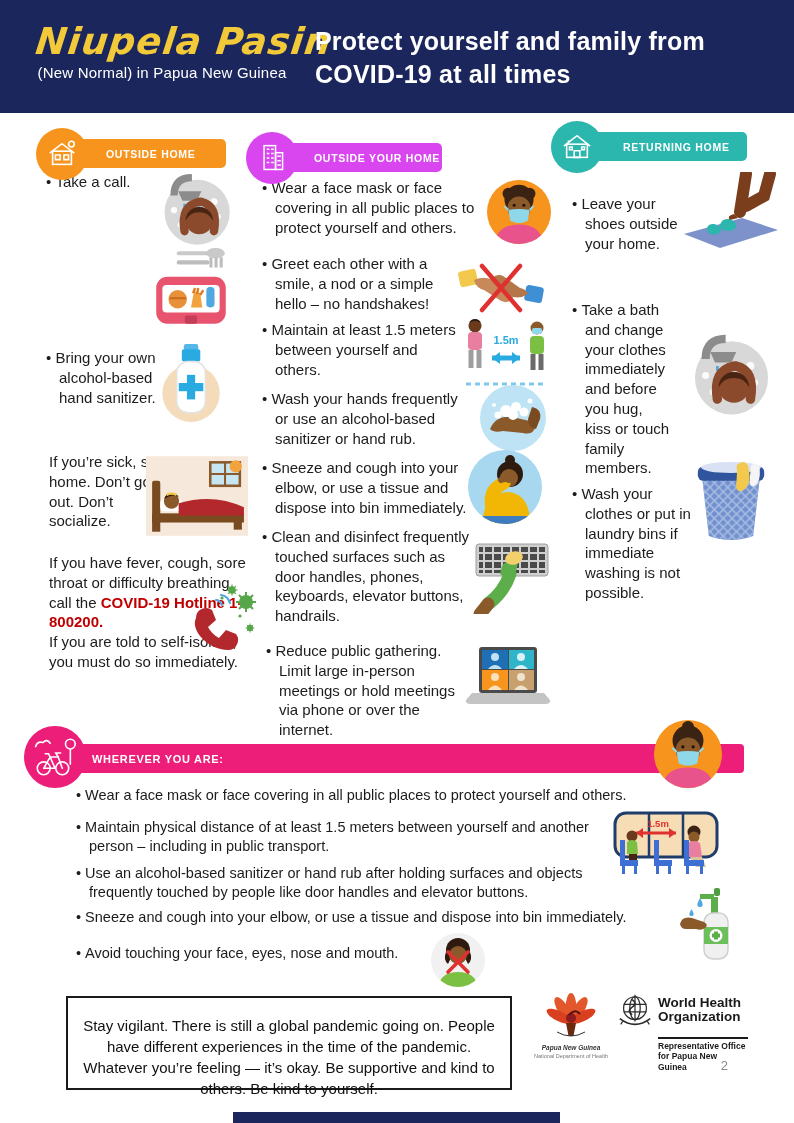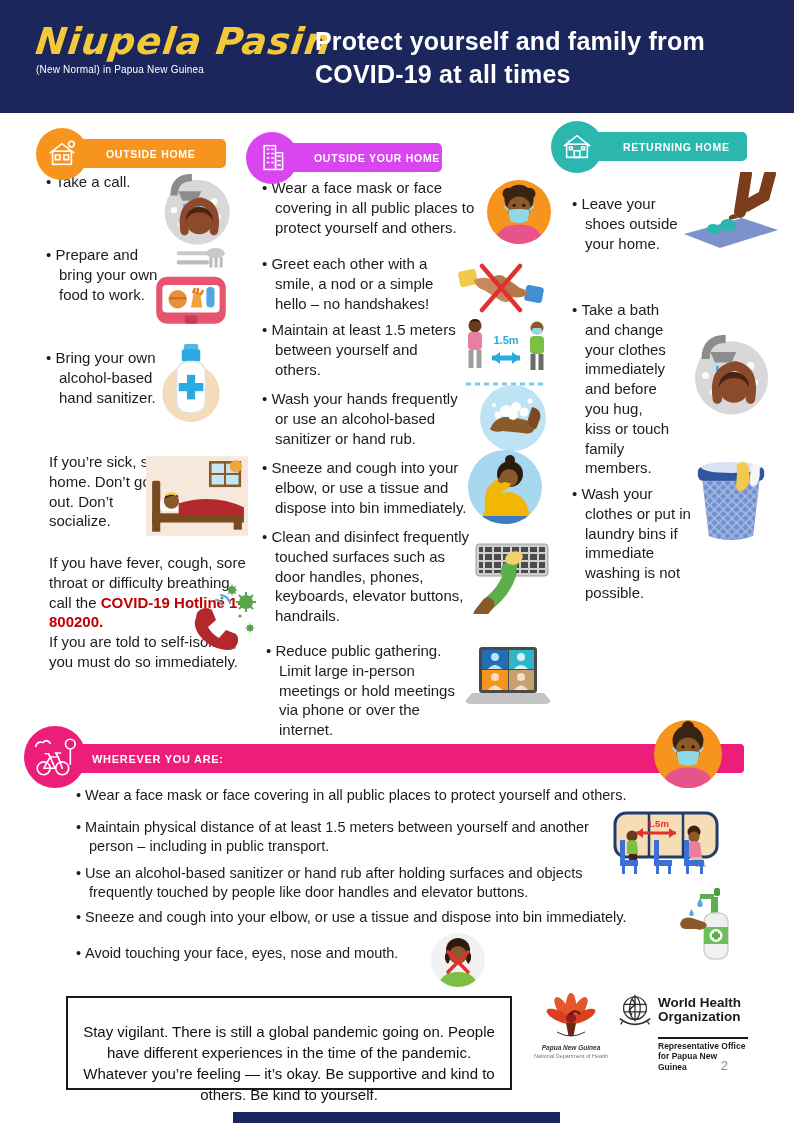--- a/index.html
+++ b/index.html
@@ -5,21 +5,21 @@
   *{margin:0;padding:0;box-sizing:border-box}
   html,body{background:#fff}
   body{font-family:"Liberation Sans",sans-serif;color:#1f1f1f;-webkit-font-smoothing:antialiased}
   .page{position:relative;width:794px;height:1123px;margin:0 auto;background:#fff;overflow:hidden}
 
   
   .masthead{position:absolute;left:0;top:0;width:794px;height:113px;background:#1B265C}
   .logo{position:absolute;left:36px;top:22px;width:252px;text-align:center}
   .logo-script{font-family:"DejaVu Sans",sans-serif;font-style:italic;font-weight:bold;
     font-size:37px;line-height:1.1;color:#F2C938;transform:skewX(-7deg);letter-spacing:1px;white-space:nowrap}
-  .logo-sub{margin-top:1px;color:#fff;font-size:10px;text-align:left;letter-spacing:.2px}
+  .logo-sub{margin-top:1px;color:#fff;font-size:15px;text-align:center;letter-spacing:.2px}
   .main-title{position:absolute;left:315px;top:25px;width:452px;color:#fff;font-size:25px;
     font-weight:bold;line-height:1.3;letter-spacing:.2px}
 
   
   .badge{position:absolute;height:54px}
   .badge .bar{position:absolute;top:11px;height:29px;border-radius:5px;color:#fff;font-weight:bold;
     font-size:10.5px;letter-spacing:.7px;display:flex;align-items:center}
   .badge .circ{position:absolute;left:0;top:0;width:52px;height:52px;border-radius:50%;
     display:flex;align-items:center;justify-content:center;z-index:2}
   .b-orange .bar,.b-orange .circ{background:#F7941E}
@@ -39,21 +39,21 @@
   .pink-circ{position:absolute;left:24px;top:726px;width:62px;height:62px;border-radius:50%;
     background:#EC1E79;display:flex;align-items:center;justify-content:center;z-index:2}
   .pink-bar{position:absolute;left:52px;top:744px;width:692px;height:29px;background:#EC1E79;
     border-radius:4px;display:flex;align-items:center;padding-left:40px;color:#fff;
     font-weight:bold;font-size:11px;letter-spacing:.7px}
   .wtxt{position:absolute;font-size:14.5px;line-height:1.32;color:#1c1c1c;padding-left:13px;text-indent:-13px}
   .wtxt::before{content:"•\00a0 "}
 
   
   .kind-box{position:absolute;left:66px;top:996px;width:446px;height:94px;border:2px solid #1a1a1a;
-    padding:23px 12px;text-align:center;font-size:15px;line-height:1.4;color:#111}
+    padding:17px 12px;text-align:center;font-size:15px;line-height:1.4;color:#111}
   .png-logo{position:absolute;left:528px;top:990px;width:86px;height:76px;text-align:center}
   .png-arc{font-size:6.5px;font-style:italic;font-weight:bold;color:#333;margin-top:-2px}
   .png-cap{font-size:5.5px;color:#777;margin-top:2px}
   .who-logo{position:absolute;left:616px;top:992px;width:132px}
   .who-top{display:flex;align-items:flex-start;gap:4px}
   .who-name{font-size:13.5px;font-weight:bold;line-height:1.05;color:#1a1a1a;padding-top:4px}
   .who-rule{height:1.5px;background:#1a1a1a;margin:3px 0 2px 42px}
   .who-sub{font-size:8.5px;font-weight:bold;color:#1a1a1a;line-height:1.25;margin-left:42px}
   .page-num{position:absolute;left:704px;top:1058px;width:24px;text-align:right;color:#8a8a8a;font-size:13px}
   .bottom-strip{position:absolute;left:233px;top:1112px;width:327px;height:11px;background:#1B265C}
@@ -128,21 +128,20 @@
           <circle cx="62" cy="48" r="2.6"></circle>
           <circle cx="26" cy="56" r="2.6"></circle>
         </g>
       <path d="M30 62 Q26 38 44 34" stroke="#8B4A2B" stroke-width="8" fill="none" stroke-linecap="round"></path>
       <path d="M58 62 Q62 38 46 34" stroke="#8B4A2B" stroke-width="8" fill="none" stroke-linecap="round"></path>
       <circle cx="44" cy="52" r="13" fill="#8B4A2B"></circle>
       <path d="M31 52 a13 13 0 0 1 26 0 q-4 -8 -13 -8 q-9 0 -13 8" fill="#4A2413"></path>
       </svg>
   </div>
 
-  <p class="txt b" style="left:46px;top:245px;width:124px">Prepare and bring your own food to work.</p>
   <div class="icon" style="left:146px;top:246px;width:90px;height:86px">
     <svg viewBox="0 0 88 84">
       <rect x="30" y="5" width="32" height="4" rx="2" fill="#C9C9C9"></rect>
         <ellipse cx="68" cy="7" rx="9" ry="5" fill="#C9C9C9"></ellipse>
       <rect x="30" y="14" width="32" height="4" rx="2" fill="#BDBDBD"></rect>
         <path d="M62 11h3v10h-3zM67 11h3v10h-3zM72 11h3v10h-3z" fill="#BDBDBD"></path>
       <rect x="10" y="30" width="68" height="46" rx="11" fill="#E8536E"></rect>
       <rect x="16" y="38" width="56" height="27" rx="4" fill="#fff"></rect>
       <circle cx="31" cy="52" r="9" fill="#E8913B"></circle>
         <path d="M23 51h16" stroke="#C96B1F" stroke-width="2"></path>

